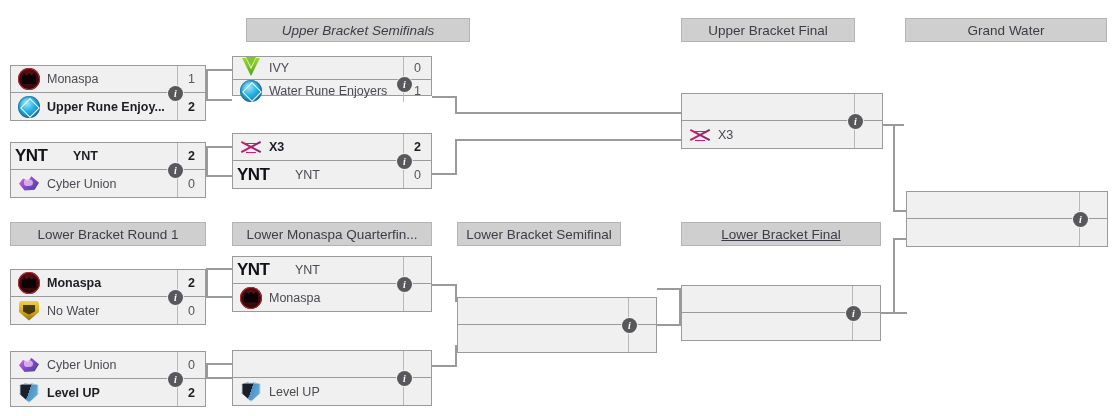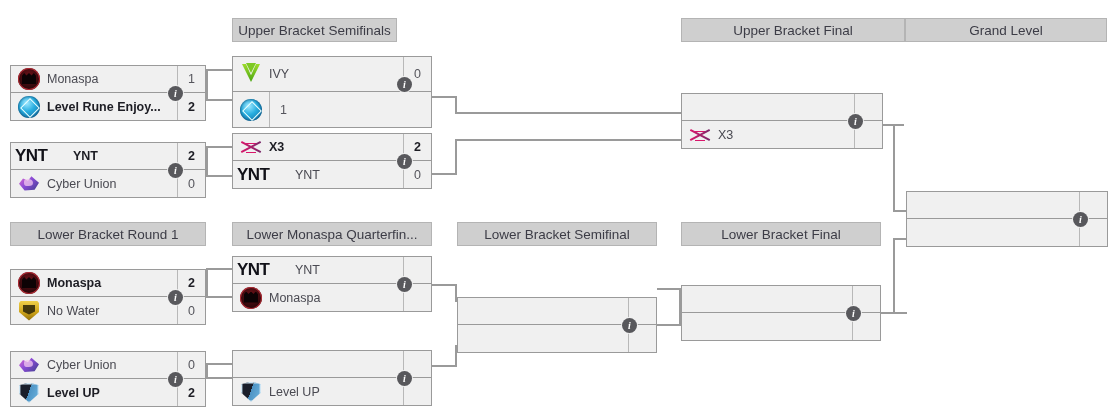--- a/index.html
+++ b/index.html
@@ -206,33 +206,33 @@
     clip-path:polygon(50% 0,100% 14%,100% 55%,50% 100%,0 55%,0 14%);
     box-shadow:inset 0 0 0 1.4px #cfe6f4;
   }
 </style>
 </head>
 <body>
 
 <div id="bracket">
 
 
-  <div class="round-header" style="left:232px;top:18px;width:165px;">Upper Bracket Semifinals</div>
-
-  <div class="round-header" style="left:681px;top:18px;width:224px;">Upper Bracket Final</div>
-
-  <div class="round-header" style="left:905px;top:18px;width:202px;">Grand Level</div>
+  <div class="round-header" style="left:246px;top:18px;width:224px;font-style:italic;">Upper Bracket Semifinals</div>
+
+  <div class="round-header" style="left:681px;top:18px;width:174px;">Upper Bracket Final</div>
+
+  <div class="round-header" style="left:905px;top:18px;width:202px;">Grand Water</div>
 
   <div class="round-header" style="left:10px;top:222px;width:196px;text-align:center;">Lower Bracket Round 1</div>
 
   <div class="round-header" style="left:232px;top:222px;width:200px;">Lower Monaspa Quarterfin...</div>
 
-  <div class="round-header" style="left:457px;top:222px;width:200px;">Lower Bracket Semifinal</div>
-
-  <div class="round-header" style="left:681px;top:222px;width:200px;">Lower Bracket Final</div>
+  <div class="round-header" style="left:457px;top:222px;width:164px;">Lower Bracket Semifinal</div>
+
+  <div class="round-header" style="left:681px;top:222px;width:200px;text-decoration:underline;">Lower Bracket Final</div>
 
   <div class="conn h" style="left:206px;top:99px;width:26px;"></div>
   <div class="conn v" style="left:206px;top:69px;height:32px;"></div>
   <div class="conn h" style="left:206px;top:69px;width:26px;"></div>
 
   <div class="conn h" style="left:206px;top:175px;width:26px;"></div>
   <div class="conn v" style="left:206px;top:146px;height:31px;"></div>
   <div class="conn h" style="left:206px;top:146px;width:26px;"></div>
 
   <div class="conn h" style="left:432px;top:96px;width:24px;"></div>
@@ -276,21 +276,21 @@
       <span class="logo-cell">
           <span class="lg lg-monaspa"></span>
         </span>
       <span class="name-cell">Monaspa</span>
       <span class="score-cell">1</span>
     </div>
     <div class="team-row">
       <span class="logo-cell">
           <span class="lg lg-water"></span>
         </span>
-      <span class="name-cell win">Level Rune Enjoy...</span>
+      <span class="name-cell win">Upper Rune Enjoy...</span>
       <span class="score-cell win">2</span>
     </div>
     <span class="info-badge" style="left:157px;top:20px;">i</span>
   </div>
 
   <div class="match" style="left:10px;top:142px;width:196px;height:56px;">
     <div class="team-row first">
       <span class="logo-cell wide">
           <span class="lg-ynt">YNT</span>
         </span>
@@ -300,32 +300,33 @@
     <div class="team-row">
       <span class="logo-cell">
           <span class="lg lg-cyber"></span>
         </span>
       <span class="name-cell">Cyber Union</span>
       <span class="score-cell">0</span>
     </div>
     <span class="info-badge" style="left:157px;top:20px;">i</span>
   </div>
 
-  <div class="match" style="left:232px;top:56px;width:200px;height:72px;">
+  <div class="match" style="left:232px;top:56px;width:200px;height:40px;">
     <div class="team-row first">
       <span class="logo-cell">
           <span class="lg lg-ivy"></span>
         </span>
       <span class="name-cell">IVY</span>
       <span class="score-cell">0</span>
     </div>
     <div class="team-row">
       <span class="logo-cell">
           <span class="lg lg-water"></span>
         </span>
+      <span class="name-cell">Water Rune Enjoyers</span>
       <span class="score-cell">1</span>
     </div>
     <span class="info-badge" style="left:164px;top:20px;">i</span>
   </div>
 
   <div class="match" style="left:232px;top:133px;width:200px;height:56px;">
     <div class="team-row first">
       <span class="logo-cell">
           <span class="lg lg-x3">
             <i></i>

